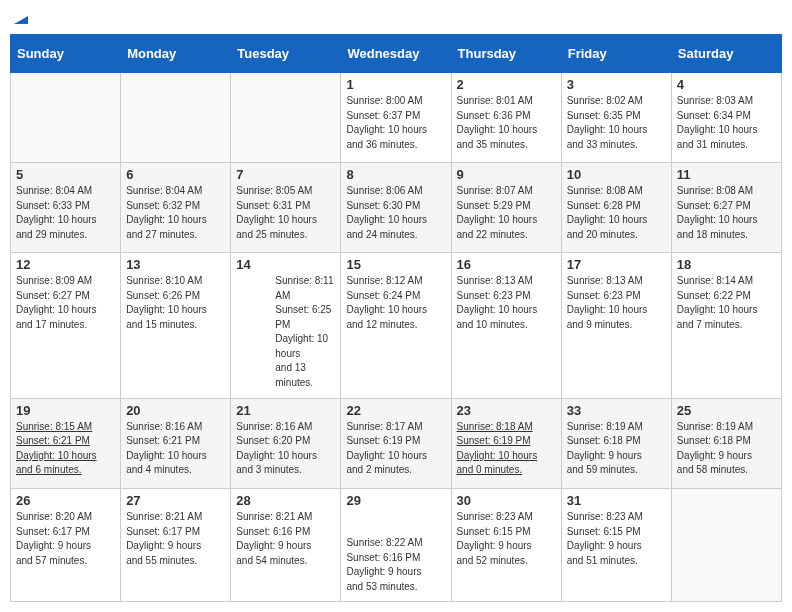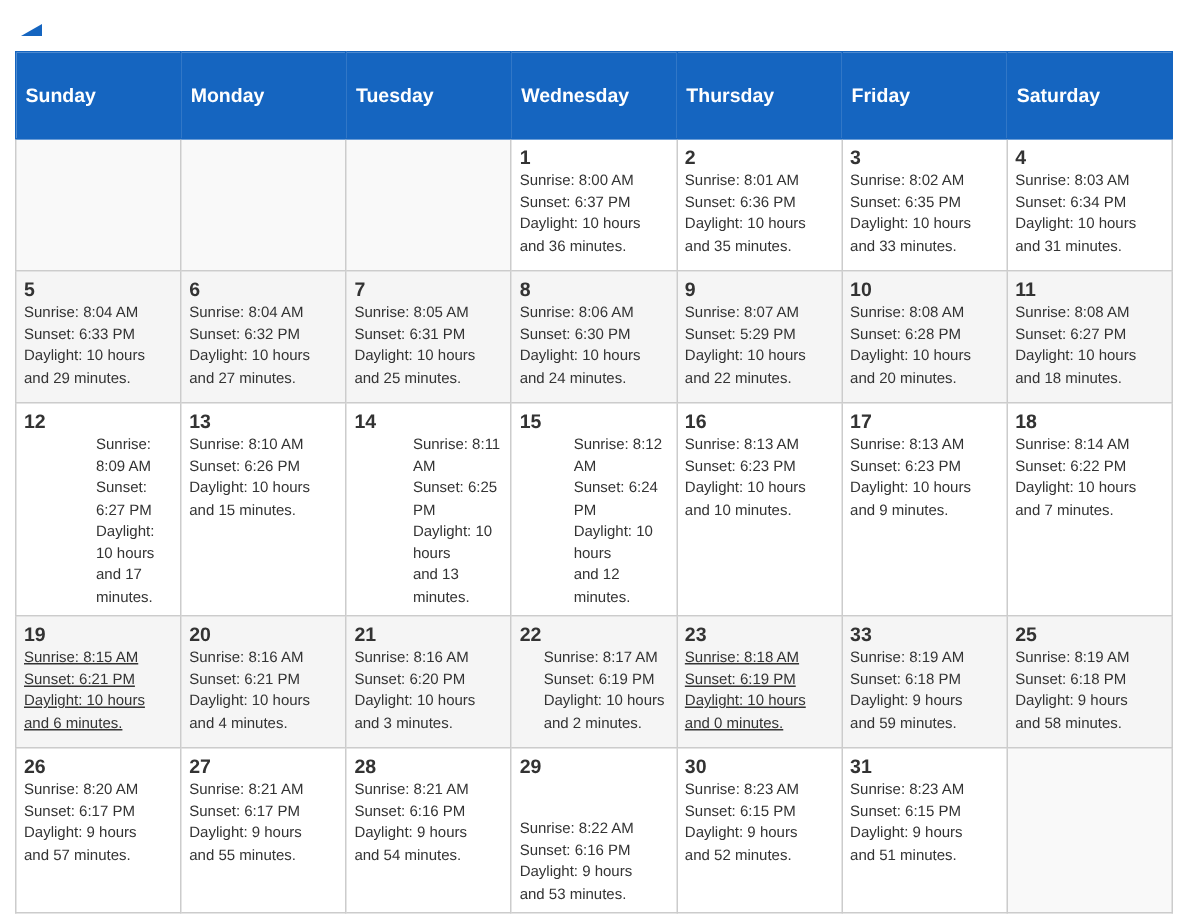--- a/index.html
+++ b/index.html
@@ -49,21 +49,21 @@
       flex: 1;
       border: 1px solid #ccc;
       border-collapse: collapse;
       width: 100%;
       table-layout: fixed;
     }
     .calendar th {
       background: #1565c0;
       color: #fff;
       text-align: left;
-      padding: 21px 6px;
+      padding: 11px 6px;
       font-size: 13px;
       border: 1px solid #1565c0;
     }
     .calendar td {
       border: 1px solid #ccc;
       vertical-align: top;
       padding: 4px 5px;
       font-size: 10.5px;
       color: #333;
       height: 88px;
@@ -200,42 +200,42 @@
             <div class="day-number">11</div>
             <div class="day-info" style="white-space: pre-line;">Sunrise: 8:08 AM
 Sunset: 6:27 PM
 Daylight: 10 hours
 and 18 minutes.</div>
           </td>
         </tr>
         <tr>
           <td>
             <div class="day-number">12</div>
-            <div class="day-info" style="white-space: pre-line; margin-left: 48px;">Sunrise: 8:09 AM
+            <div class="day-info" style="white-space: pre-line;">Sunrise: 8:09 AM
 Sunset: 6:27 PM
 Daylight: 10 hours
 and 17 minutes.</div>
           </td>
           <td>
             <div class="day-number">13</div>
             <div class="day-info" style="white-space: pre-line;">Sunrise: 8:10 AM
 Sunset: 6:26 PM
 Daylight: 10 hours
 and 15 minutes.</div>
           </td>
           <td>
             <div class="day-number">14</div>
             <div class="day-info" style="white-space: pre-line; margin-left: 39px;">Sunrise: 8:11 AM
 Sunset: 6:25 PM
 Daylight: 10 hours
 and 13 minutes.</div>
           </td>
           <td>
             <div class="day-number">15</div>
-            <div class="day-info" style="white-space: pre-line; margin-left: 36px;">Sunrise: 8:12 AM
+            <div class="day-info" style="white-space: pre-line;">Sunrise: 8:12 AM
 Sunset: 6:24 PM
 Daylight: 10 hours
 and 12 minutes.</div>
           </td>
           <td>
             <div class="day-number">16</div>
             <div class="day-info" style="white-space: pre-line;">Sunrise: 8:13 AM
 Sunset: 6:23 PM
 Daylight: 10 hours
 and 10 minutes.</div>
@@ -272,21 +272,21 @@
           </td>
           <td>
             <div class="day-number">21</div>
             <div class="day-info" style="white-space: pre-line;">Sunrise: 8:16 AM
 Sunset: 6:20 PM
 Daylight: 10 hours
 and 3 minutes.</div>
           </td>
           <td>
             <div class="day-number">22</div>
-            <div class="day-info" style="white-space: pre-line; margin-left: 16px;">Sunrise: 8:17 AM
+            <div class="day-info" style="white-space: pre-line;">Sunrise: 8:17 AM
 Sunset: 6:19 PM
 Daylight: 10 hours
 and 2 minutes.</div>
           </td>
           <td>
             <div class="day-number">23</div>
             <div class="day-info" style="white-space: pre-line; text-decoration: underline;">Sunrise: 8:18 AM
 Sunset: 6:19 PM
 Daylight: 10 hours
 and 0 minutes.</div>

